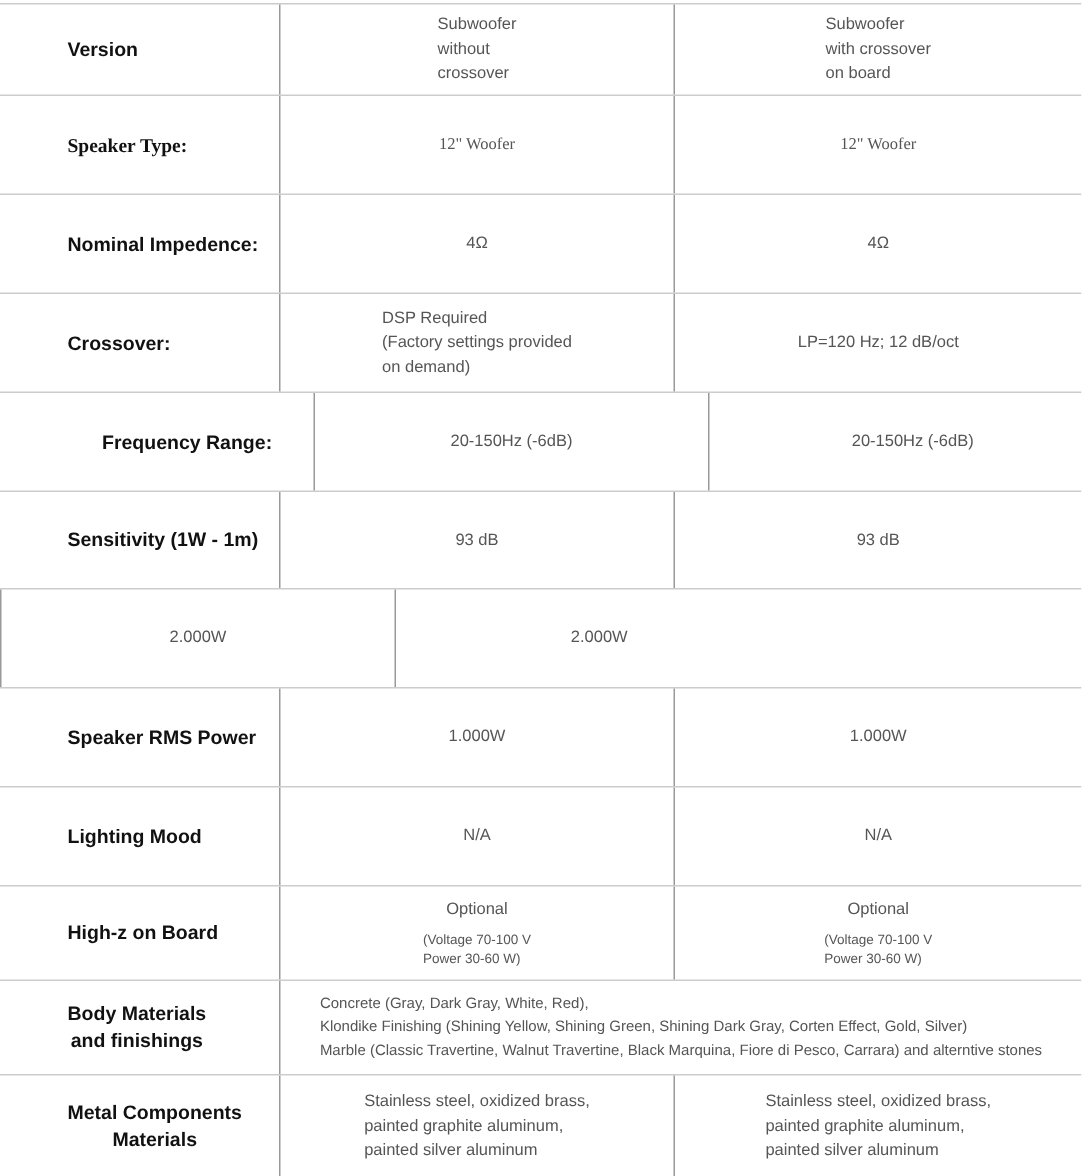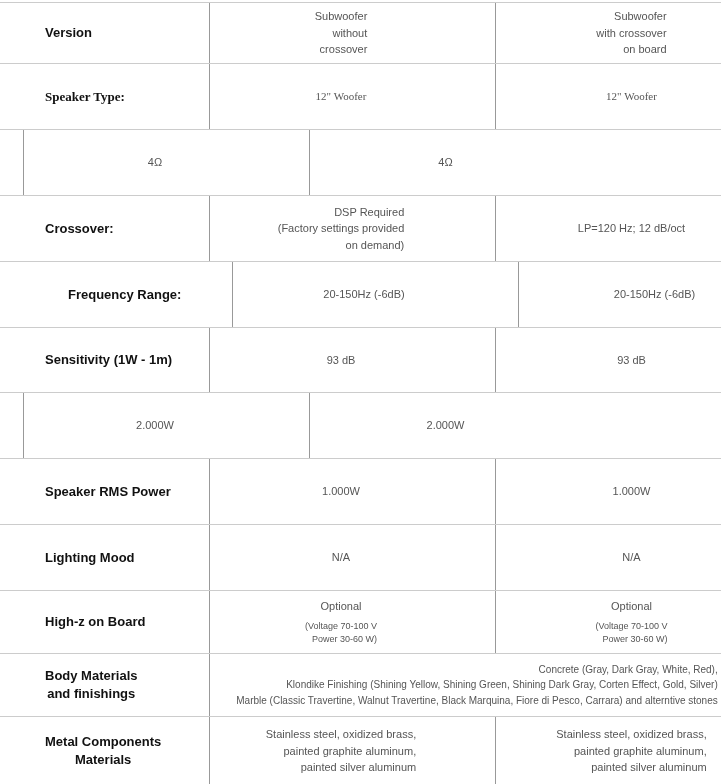--- a/index.html
+++ b/index.html
@@ -34,28 +34,27 @@
     padding-right: 10px;
     font-size: 13px;
     font-weight: 700;
     color: #111111;
     white-space: pre-line;
     line-height: 1.35;
     text-align: center;
   }
   .value-cell {
     align-items: center;
-    text-align: right;
+    text-align: left;
     border-left: 1px solid #999999;
     font-size: 11px;
     color: #555555;
     white-space: pre-line;
     line-height: 1.5;
     padding: 4px 8px;
-    margin-left: 23px;
   }
   .col1 { width: 263px; min-width: 263px; }
   .col2 { width: 272px; min-width: 272px; }
   .colspan { width: 535px; min-width: 535px; font-size: 10px; line-height: 1.55; }
   .subnote {
     display: block;
     font-size: 9px;
     line-height: 1.45;
     margin-top: 6px;
     white-space: pre-line;
@@ -89,20 +88,21 @@
 on board</div>
   </div>
 
   <div class="row r1">
     <div class="cell label-cell">Speaker Type:</div>
     <div class="cell value-cell col1">12" Woofer</div>
     <div class="cell value-cell col2">12" Woofer</div>
   </div>
 
   <div class="row r2">
+    <div class="cell label-cell">Nominal Impedence:</div>
     <div class="cell value-cell col1">4Ω</div>
     <div class="cell value-cell col2">4Ω</div>
   </div>
 
   <div class="row r3">
     <div class="cell label-cell">Crossover:</div>
     <div class="cell value-cell col1">DSP Required
 (Factory settings provided
 on demand)</div>
     <div class="cell value-cell col2">LP=120 Hz; 12 dB/oct</div>

